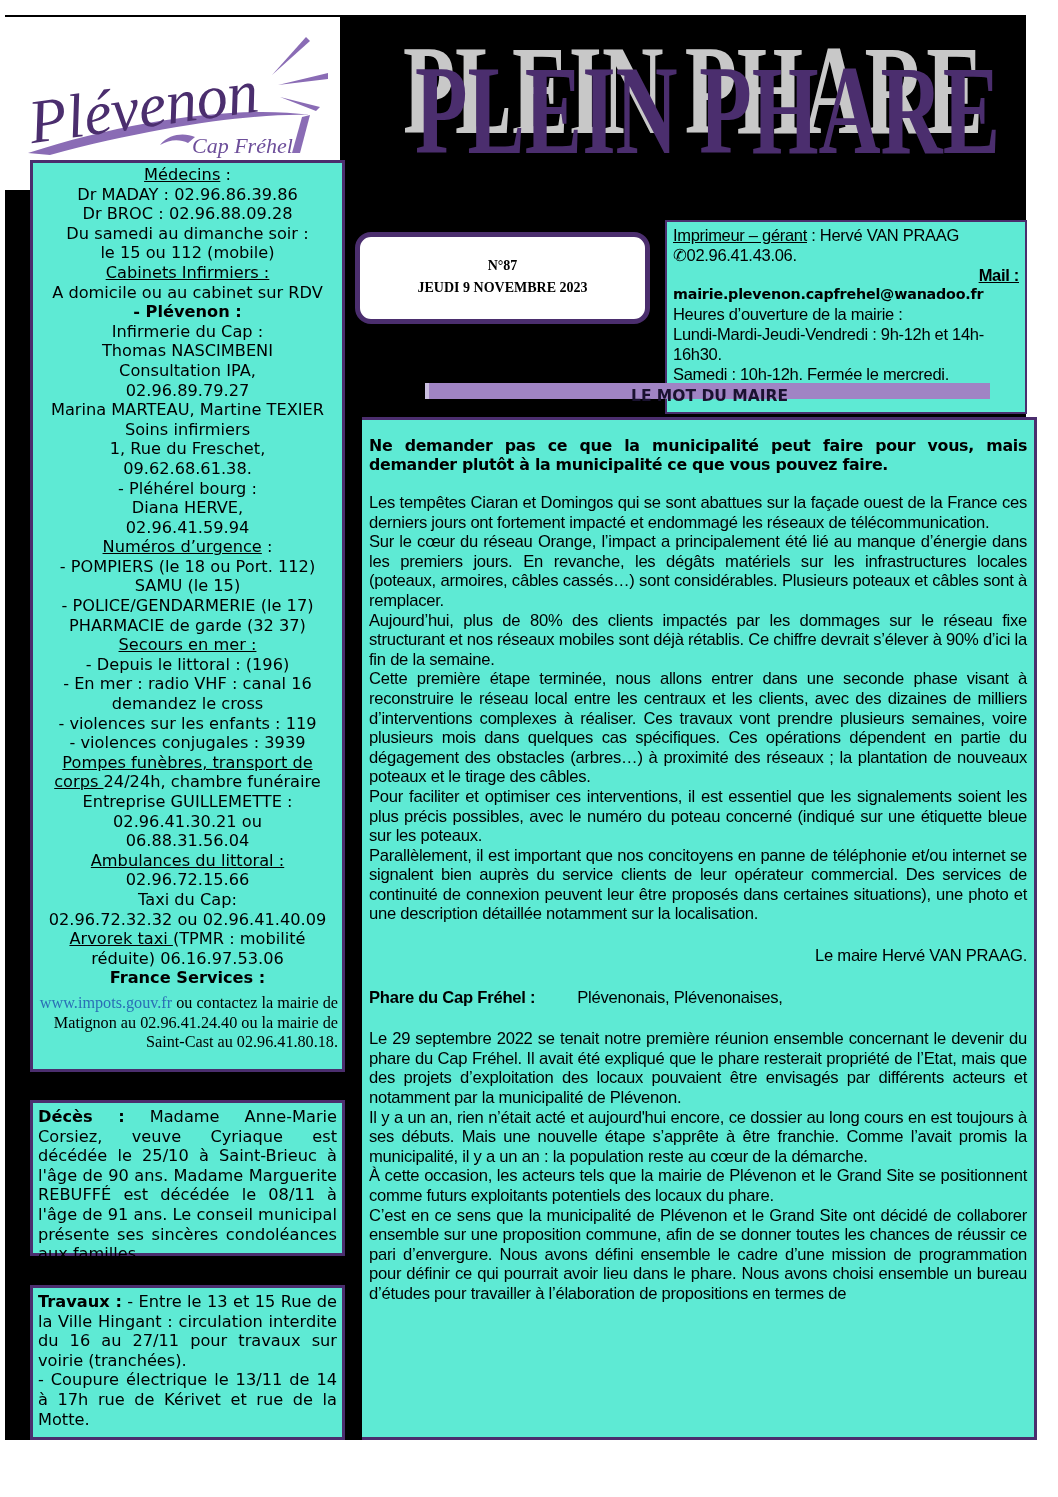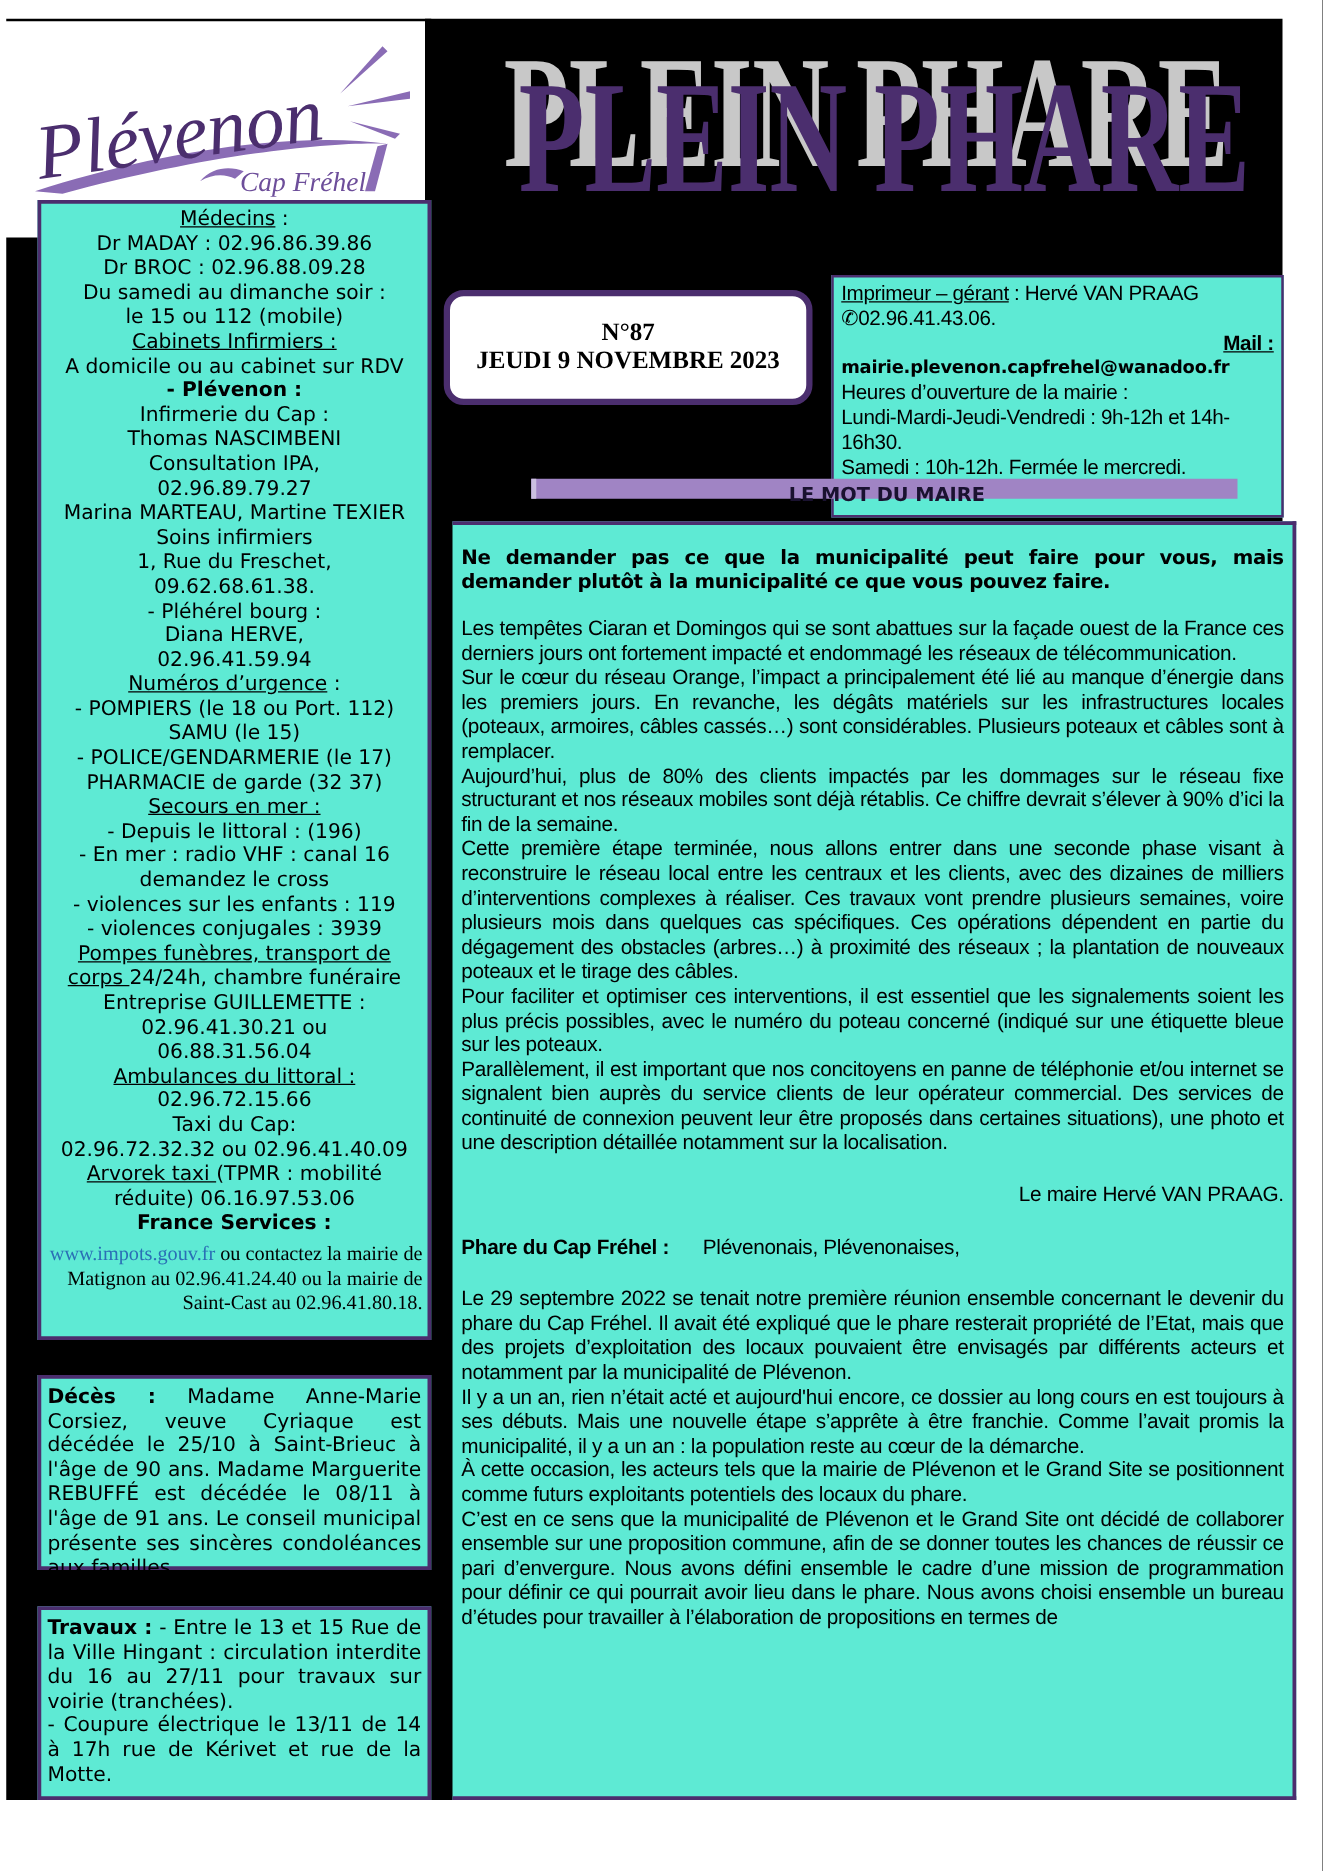--- a/index.html
+++ b/index.html
@@ -33,21 +33,21 @@
   #deces { left:30px; top:1100px; width:315px; height:156px; padding:4px 5px;
     font-size:16.2px; line-height:19.6px; text-align:justify; }
   #travaux { left:30px; top:1285px; width:315px; height:155px; padding:4px 5px;
     font-size:16.2px; line-height:19.6px; text-align:justify; }
   .lbl { font-weight:bold; }
 
   
   #issue { left:355px; top:232px; width:295px; height:92px; border-radius:16px;
     border:5px solid #4b2e6e; background:#fff; box-sizing:border-box;
     font-family:"Liberation Serif", serif; font-weight:bold; text-align:center;
-    font-size:20px; line-height:22px; padding-top:18px; }
+    font-size:14px; line-height:22px; padding-top:18px; }
 
   
   #info-right { left:665px; top:180px; width:362px; height:194px; padding:4px 6px;
     font-family:"Liberation Sans Narrow","Liberation Sans", sans-serif; font-size:16.5px; line-height:19.8px;
     letter-spacing:-0.3px; border:2px solid #4b2e6e;margin-top:40px; }
   #info-right .u { text-decoration:underline; }
   #info-right .b { font-weight:bold;text-align:right; }
   #info-right .mail { font-weight:bold; font-family:"DejaVu Sans", sans-serif; font-size:14.3px; letter-spacing:-0.2px; }
 
   
@@ -56,21 +56,21 @@
     text-align:center; font-weight:bold; font-size:15.5px; line-height:26px; color:#1a1230; }
 
   
   #article { left:362px; top:417px; width:675px; height:1023px; padding:16px 7px;
     font-family:"Liberation Sans", sans-serif; font-size:16.6px; line-height:19.6px;
     text-align:justify; letter-spacing:-0.25px; border:3px solid #4b2e6e; border-left:none; }
   #article p { margin:0; }
   #article .lead { font-weight:bold; font-family:"DejaVu Sans", sans-serif; font-size:15.8px; line-height:19px; letter-spacing:-0.3px; margin-bottom:19px; }
   #article .sig { text-align:right; margin-top:22px; }
   #article .phare-head { margin-top:22px; margin-bottom:22px; text-align:left; }
-  #article .phare-head b { margin-right:27px; }
+  #article .phare-head b { margin-right:42px; }
 </style>
 </head>
 <body>
 
 <div class="abs" id="top-rule"></div>
 <div class="abs" id="bg-left"></div>
 <div class="abs" id="bg-right"></div>
 
 <div class="abs" id="logo">
   <svg width="330" height="140" viewBox="0 0 330 140">

